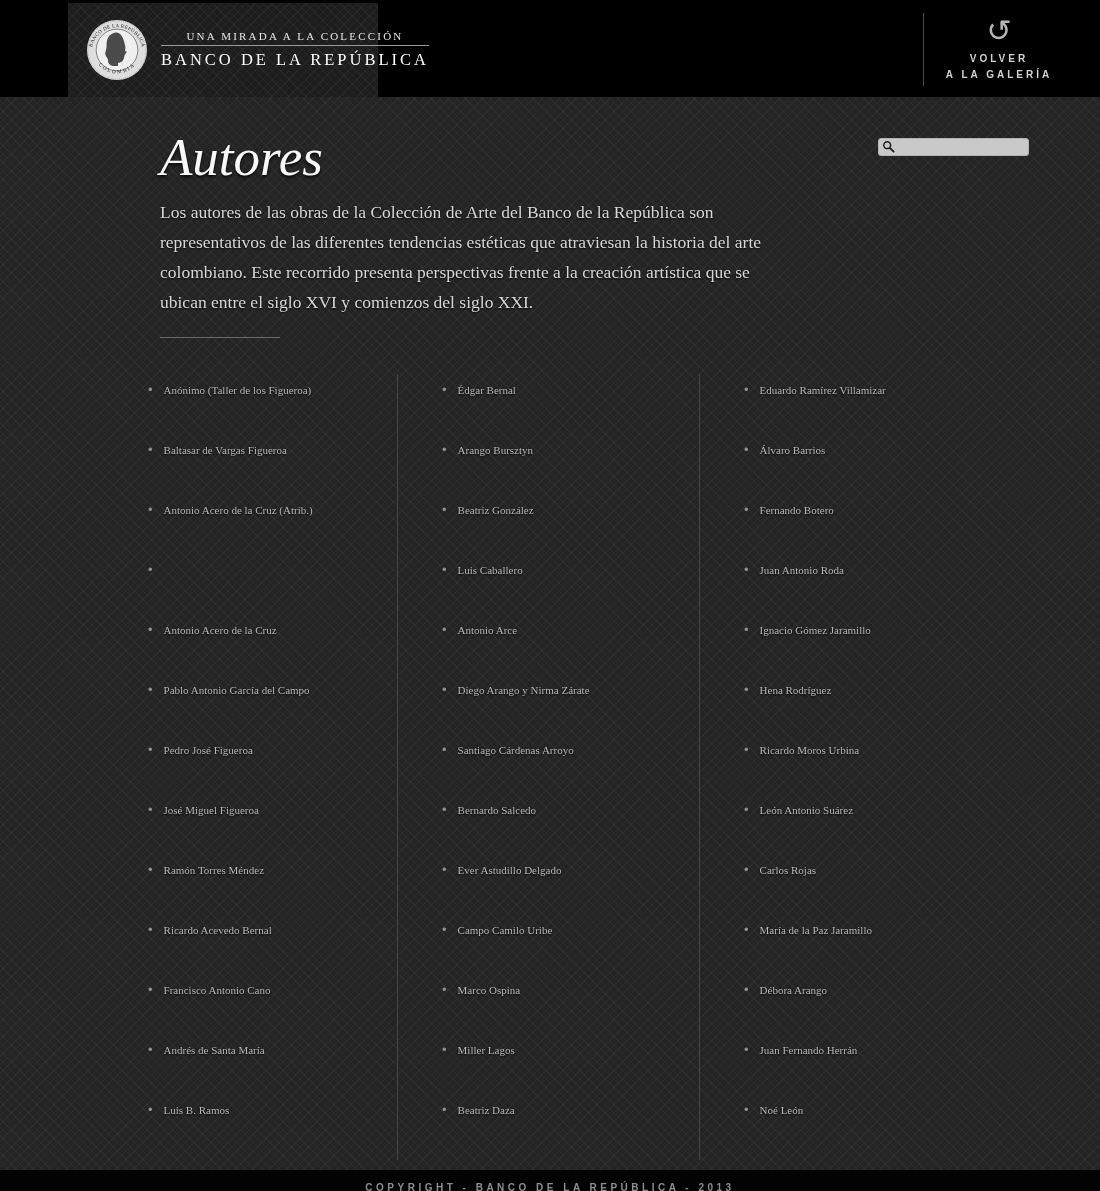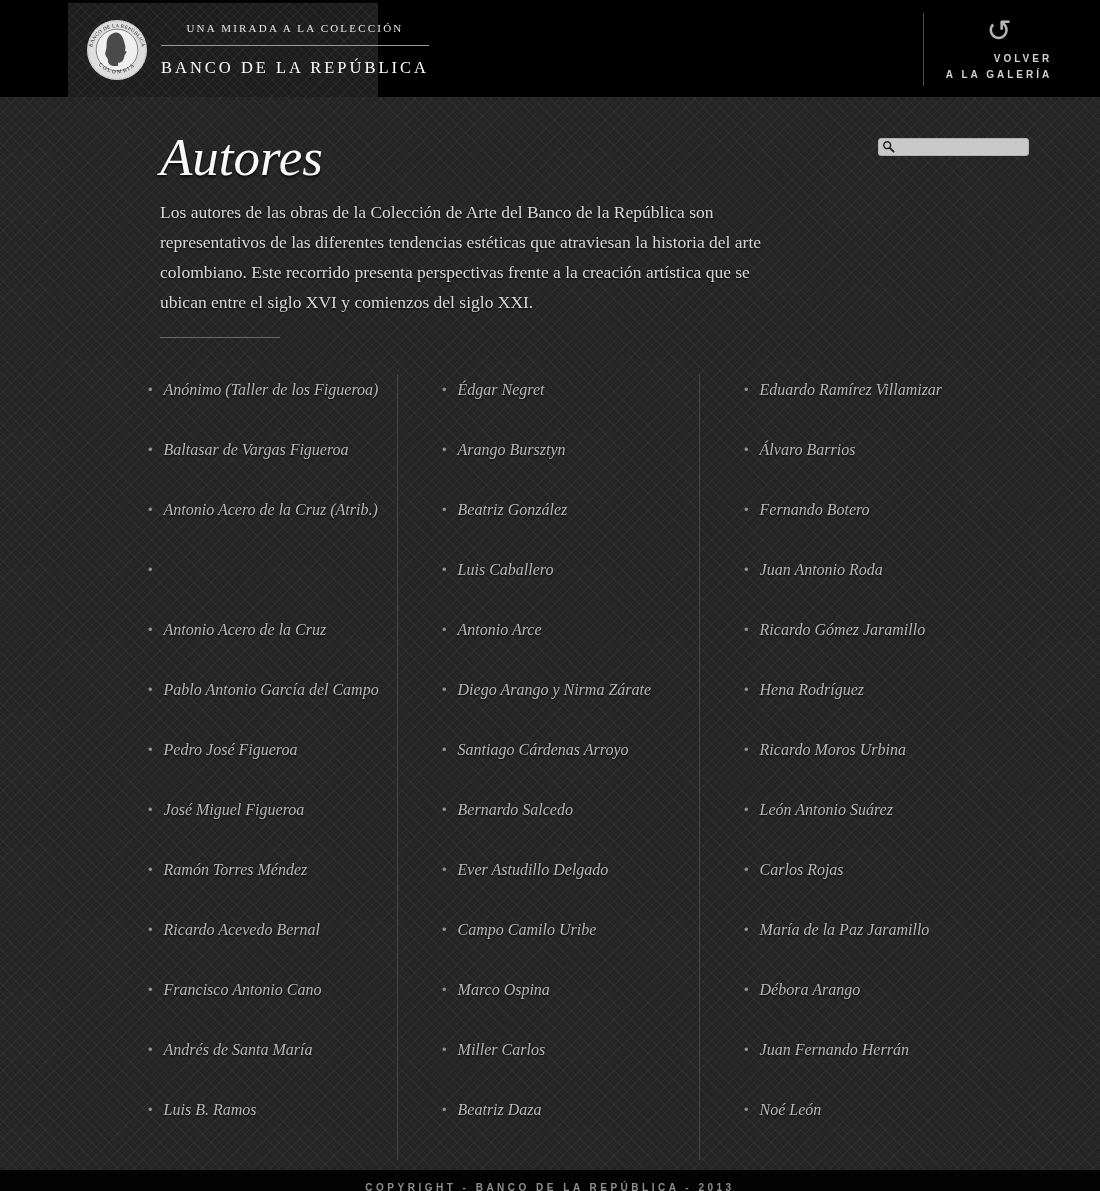--- a/index.html
+++ b/index.html
@@ -10,32 +10,32 @@
   .top-header{position:relative;height:97px;background:#000;}
   .logo-box{
     position:absolute;left:68px;top:3px;width:310px;height:94px;
     background-color:#1d1d1d;
     background-image:
       repeating-linear-gradient(45deg, rgba(255,255,255,0.04) 0 1px, transparent 1px 6px),
       repeating-linear-gradient(135deg, rgba(255,255,255,0.04) 0 1px, transparent 1px 6px);
     display:flex;align-items:center;cursor:pointer;
   }
   .coin{margin-left:18px;flex:0 0 auto;}
-  .brand{margin-left:13px;display:flex;flex-direction:column;align-items:center;gap:8px;}
+  .brand{margin-left:13px;display:flex;flex-direction:column;align-items:center;}
   .brand-line1{font-family:"Liberation Serif",serif;font-size:11px;letter-spacing:2.2px;color:#e6e6e6;white-space:nowrap;}
   .brand-rule{width:100%;border-bottom:1px solid #9a9a9a;margin:3px 0 4px;}
   .brand-line2{font-family:"Liberation Serif",serif;font-size:16.5px;letter-spacing:3px;color:#fff;white-space:nowrap;}
 
   .back-btn{
     position:absolute;left:923px;top:13px;width:150px;height:73px;
     border-left:1px solid #4a4a4a;
     display:flex;flex-direction:column;align-items:center;justify-content:center;cursor:pointer;
   }
   .back-icon{font-family:"DejaVu Sans",sans-serif;font-size:30px;color:#b5b5b5;line-height:1;margin-bottom:5px;}
-  .back-label{font-size:10px;font-weight:bold;letter-spacing:3px;color:#d2d2d2;line-height:1.6;text-align:right;white-space:nowrap;}
+  .back-label{font-size:10px;font-weight:bold;letter-spacing:3px;color:#d2d2d2;line-height:1.6;text-align:center;white-space:nowrap;}
 
   
   .main{
     position:relative;box-sizing:border-box;min-height:1058px;
     padding:30px 0 10px 0;
     background-color:#242424;
     background-image:
       repeating-linear-gradient(45deg, rgba(255,255,255,0.035) 0 1px, transparent 1px 6px),
       repeating-linear-gradient(135deg, rgba(255,255,255,0.035) 0 1px, transparent 1px 6px);
   }
@@ -57,21 +57,21 @@
   }
   .search-icon{position:absolute;left:4px;top:3px;pointer-events:none;}
 
   
   .authors{display:grid;grid-template-columns:258px 266px auto;column-gap:36px;margin:36px 0 0 140px;}
   .author-col{list-style:none;margin:0;padding:6px 0 0 0;}
   .author-col.divided{border-right:1px solid #464646;}
   .author-item{display:flex;gap:11px;height:60px;box-sizing:border-box;padding-left:8px;align-items:flex-start;}
   .bullet{color:#8f8f8f;font-size:13px;line-height:20px;flex:0 0 auto;}
   .author-link{
-    font-family:"Liberation Serif",serif;font-style:italic;font-size:16px;line-height:20px;
+    font-family:"Liberation Serif",serif;font-size:11px;line-height:20px;
     color:#b8b8b8;text-decoration:none;cursor:pointer;display:inline-block;max-width:226px;
     text-shadow:0 1px 2px rgba(0,0,0,0.85);
   }
 
   
   .footer{height:36px;background:#030303;display:flex;align-items:center;justify-content:center;}
   .copyright{font-size:10px;font-weight:bold;letter-spacing:3.5px;color:#8f8f8f;}
 </style>
 </head>
 <body>
@@ -188,21 +188,21 @@
             <a class="author-link">Andrés de Santa María</a>
           </li>
           <li class="author-item">
             <span class="bullet">•</span>
             <a class="author-link">Luis B. Ramos</a>
           </li>
         </ul>
       <ul class="author-col divided">
           <li class="author-item">
             <span class="bullet">•</span>
-            <a class="author-link">Édgar Negret</a>
+            <a class="author-link">Édgar Bernal</a>
           </li>
           <li class="author-item">
             <span class="bullet">•</span>
             <a class="author-link">Arango Bursztyn</a>
           </li>
           <li class="author-item">
             <span class="bullet">•</span>
             <a class="author-link">Beatriz González</a>
           </li>
           <li class="author-item">
@@ -232,21 +232,21 @@
           <li class="author-item">
             <span class="bullet">•</span>
             <a class="author-link">Campo Camilo Uribe</a>
           </li>
           <li class="author-item">
             <span class="bullet">•</span>
             <a class="author-link">Marco Ospina</a>
           </li>
           <li class="author-item">
             <span class="bullet">•</span>
-            <a class="author-link">Miller Carlos</a>
+            <a class="author-link">Miller Lagos</a>
           </li>
           <li class="author-item">
             <span class="bullet">•</span>
             <a class="author-link">Beatriz Daza</a>
           </li>
         </ul>
       <ul class="author-col">
           <li class="author-item">
             <span class="bullet">•</span>
             <a class="author-link">Eduardo Ramírez Villamizar</a>
@@ -258,21 +258,21 @@
           <li class="author-item">
             <span class="bullet">•</span>
             <a class="author-link">Fernando Botero</a>
           </li>
           <li class="author-item">
             <span class="bullet">•</span>
             <a class="author-link">Juan Antonio Roda</a>
           </li>
           <li class="author-item">
             <span class="bullet">•</span>
-            <a class="author-link">Ricardo Gómez Jaramillo</a>
+            <a class="author-link">Ignacio Gómez Jaramillo</a>
           </li>
           <li class="author-item">
             <span class="bullet">•</span>
             <a class="author-link">Hena Rodríguez</a>
           </li>
           <li class="author-item">
             <span class="bullet">•</span>
             <a class="author-link">Ricardo Moros Urbina</a>
           </li>
           <li class="author-item">

